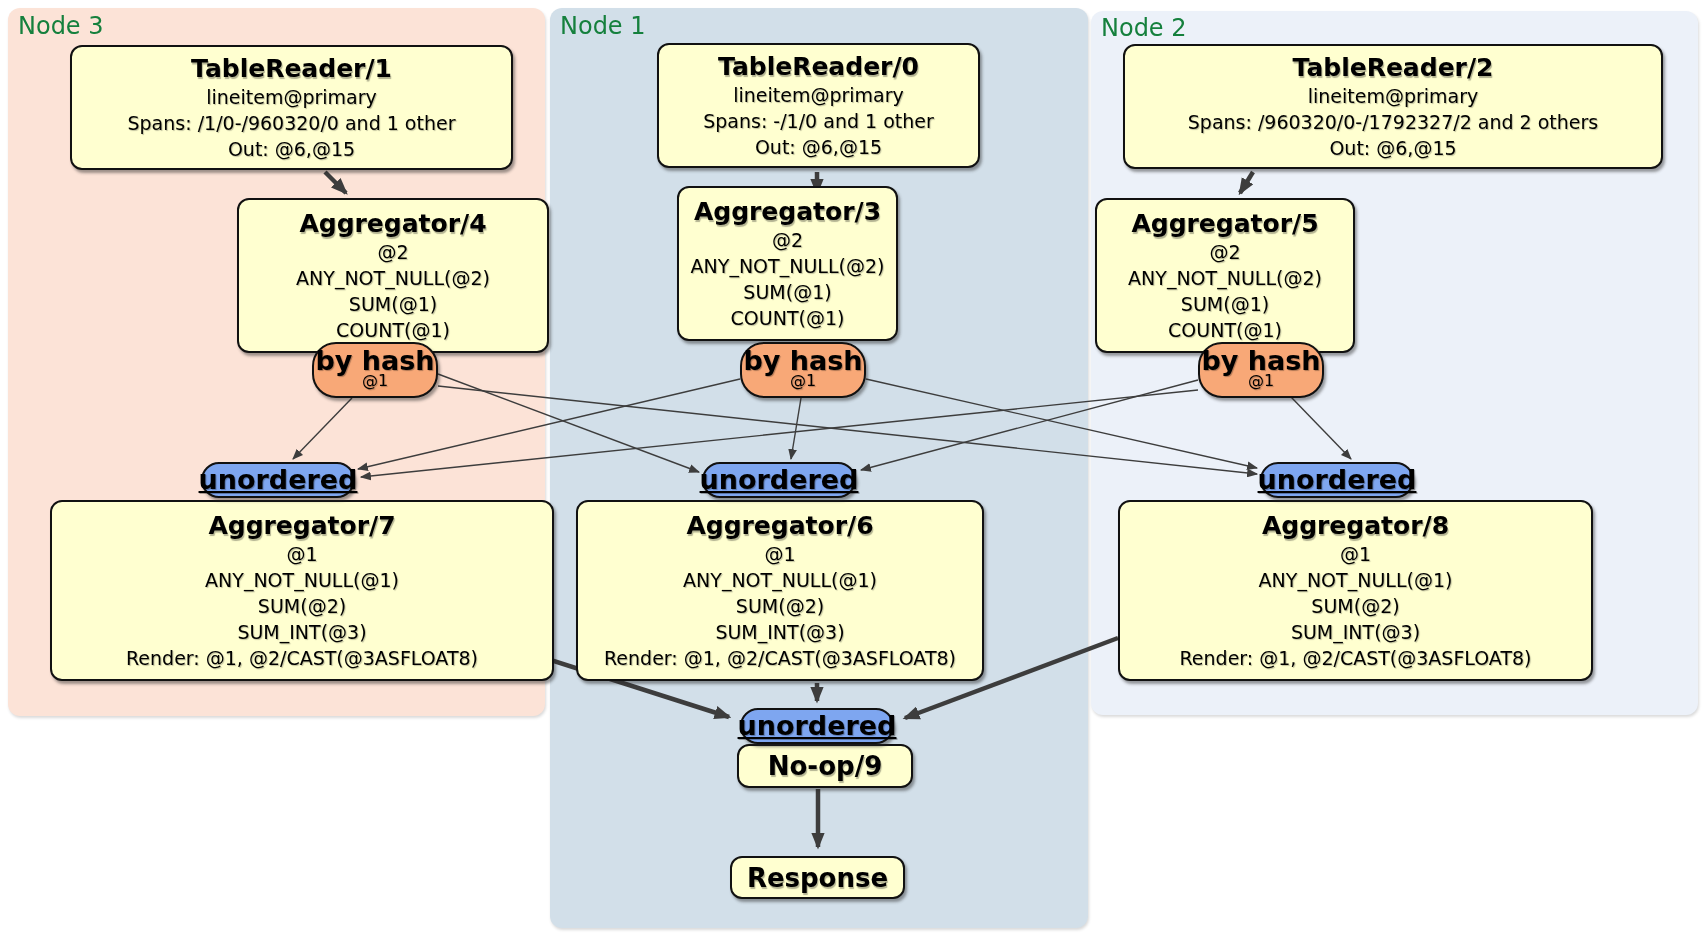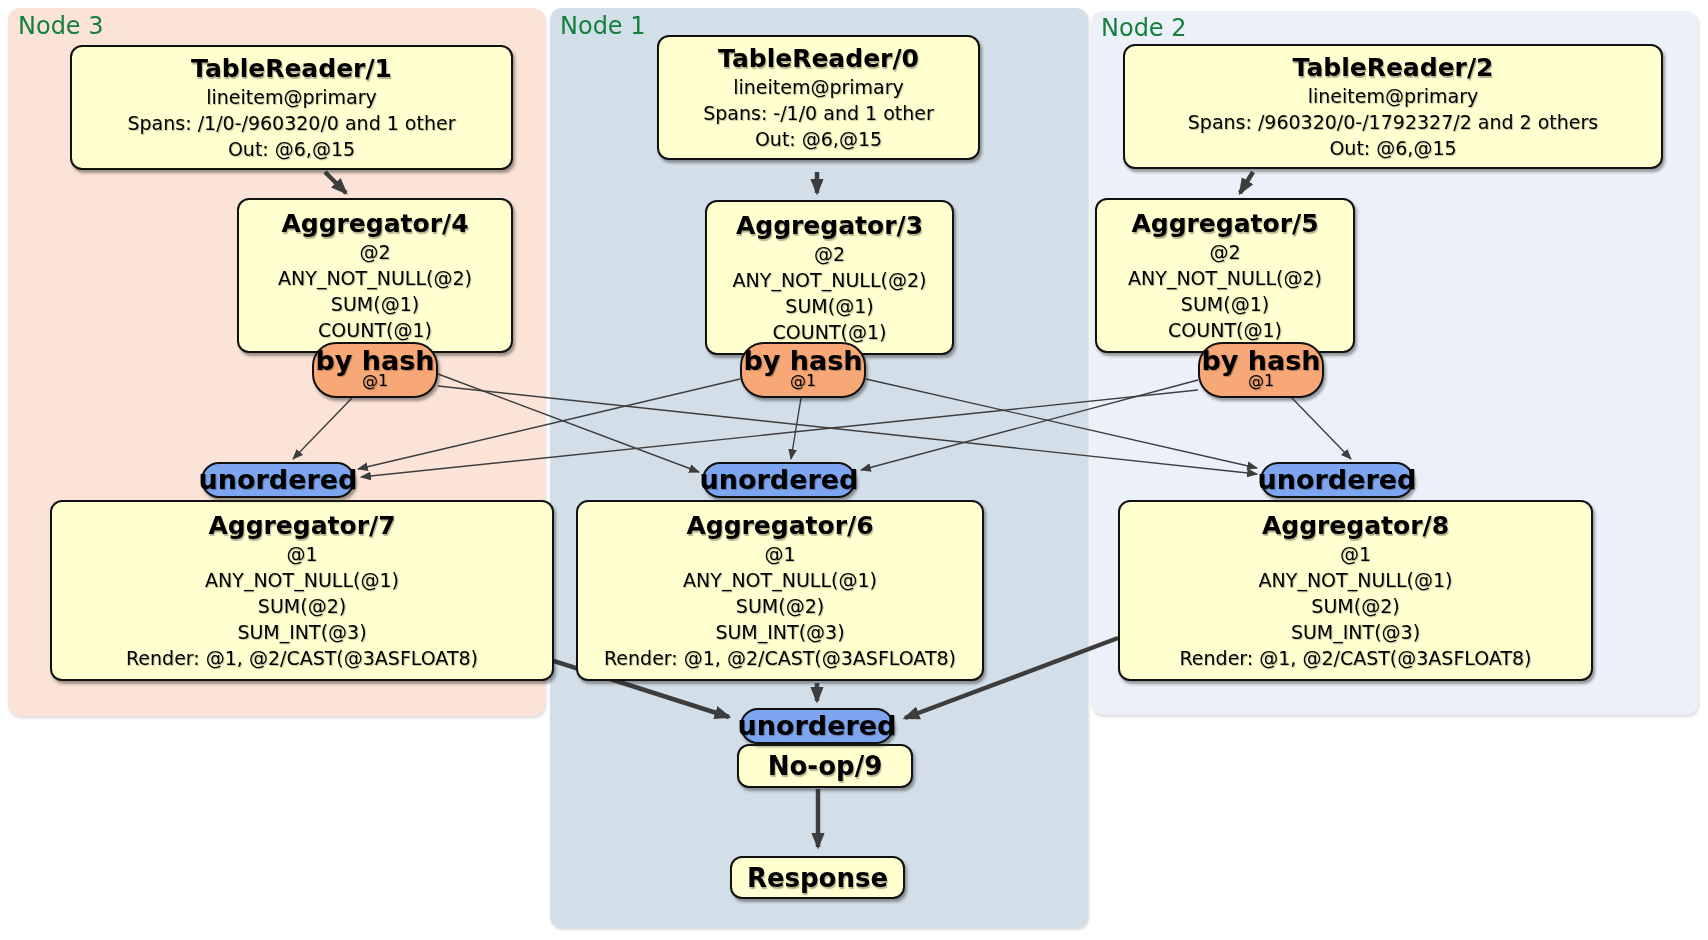--- a/index.html
+++ b/index.html
@@ -40,21 +40,21 @@
   }
   .oval .olabel{
     font-weight:bold;font-size:27px;line-height:22px;color:#000;
     text-shadow:1px 1px 1px rgba(0,0,0,0.30);
   }
   .oval .odetail{
     font-size:16px;line-height:18px;color:#000;
     text-shadow:1px 1px 1px rgba(0,0,0,0.25);
   }
   .hash{background:#f8a877;border-radius:24px;}
-  .unordered{background:#7ea6f0;border-radius:18px;}
+  .unordered{background:#7ea6f0;border-radius:18px;text-decoration:underline;}
   .bigtitle .title{font-size:26px;}
 </style>
 </head>
 <body>
 
 <div id="stage">
 
   <div class="region" style="left:8px;top:8px;width:537px;height:708px;background:#fce3d7;"></div>
   <div class="region" style="left:550px;top:8px;width:538px;height:920px;background:#d2dfe9;"></div>
   <div class="region" style="left:1091px;top:11px;width:607px;height:704px;background:#ecf1f9;"></div>
@@ -93,43 +93,43 @@
       <path d="M818,789 L818,847" marker-end="url(#mthick)"></path>
     </g>
   </svg>
 
   <div class="proc" style="left:70px;top:45px;width:443px;height:125px;">
     <div class="title">TableReader/1</div>
     <div class="line">lineitem@primary</div>
     <div class="line">Spans: /1/0-/960320/0 and 1 other</div>
     <div class="line">Out: @6,@15</div>
   </div>
-  <div class="proc" style="left:237px;top:198px;width:276px;height:155px;">
+  <div class="proc" style="left:237px;top:198px;width:312px;height:155px;">
     <div class="title">Aggregator/4</div>
     <div class="line">@2</div>
     <div class="line">ANY_NOT_NULL(@2)</div>
     <div class="line">SUM(@1)</div>
     <div class="line">COUNT(@1)</div>
   </div>
   <div class="proc" style="left:50px;top:500px;width:504px;height:181px;">
     <div class="title">Aggregator/7</div>
     <div class="line">@1</div>
     <div class="line">ANY_NOT_NULL(@1)</div>
     <div class="line">SUM(@2)</div>
     <div class="line">SUM_INT(@3)</div>
     <div class="line">Render: @1, @2/CAST(@3ASFLOAT8)</div>
   </div>
 
-  <div class="proc" style="left:657px;top:35px;width:323px;height:125px;">
+  <div class="proc" style="left:657px;top:43px;width:323px;height:125px;">
     <div class="title">TableReader/0</div>
     <div class="line">lineitem@primary</div>
     <div class="line">Spans: -/1/0 and 1 other</div>
     <div class="line">Out: @6,@15</div>
   </div>
-  <div class="proc" style="left:677px;top:200px;width:249px;height:155px;margin-left:28px;">
+  <div class="proc" style="left:677px;top:186px;width:221px;height:155px;">
     <div class="title">Aggregator/3</div>
     <div class="line">@2</div>
     <div class="line">ANY_NOT_NULL(@2)</div>
     <div class="line">SUM(@1)</div>
     <div class="line">COUNT(@1)</div>
   </div>
   <div class="proc" style="left:576px;top:500px;width:408px;height:181px;">
     <div class="title">Aggregator/6</div>
     <div class="line">@1</div>
     <div class="line">ANY_NOT_NULL(@1)</div>

